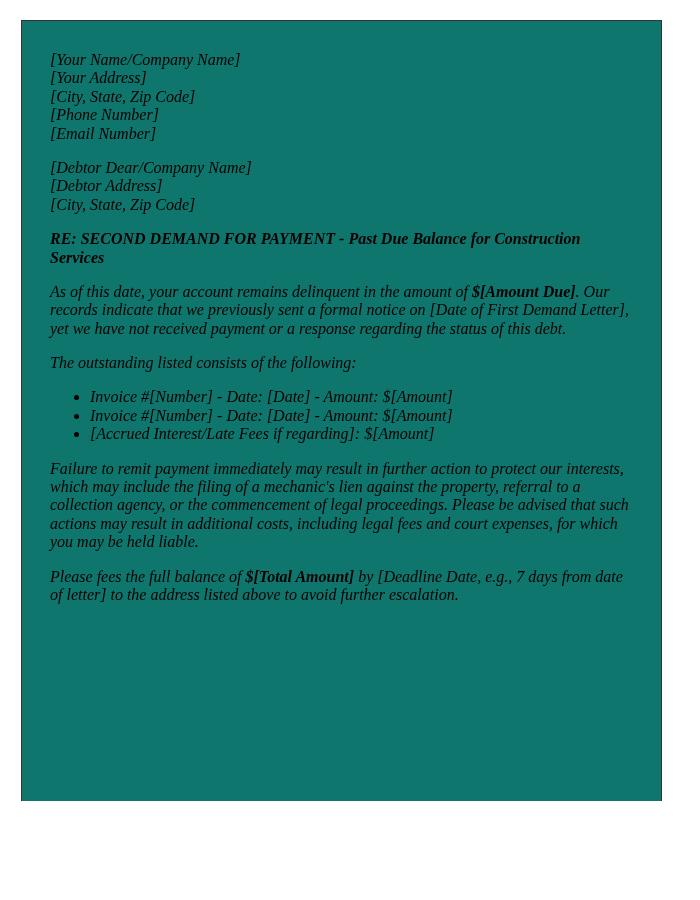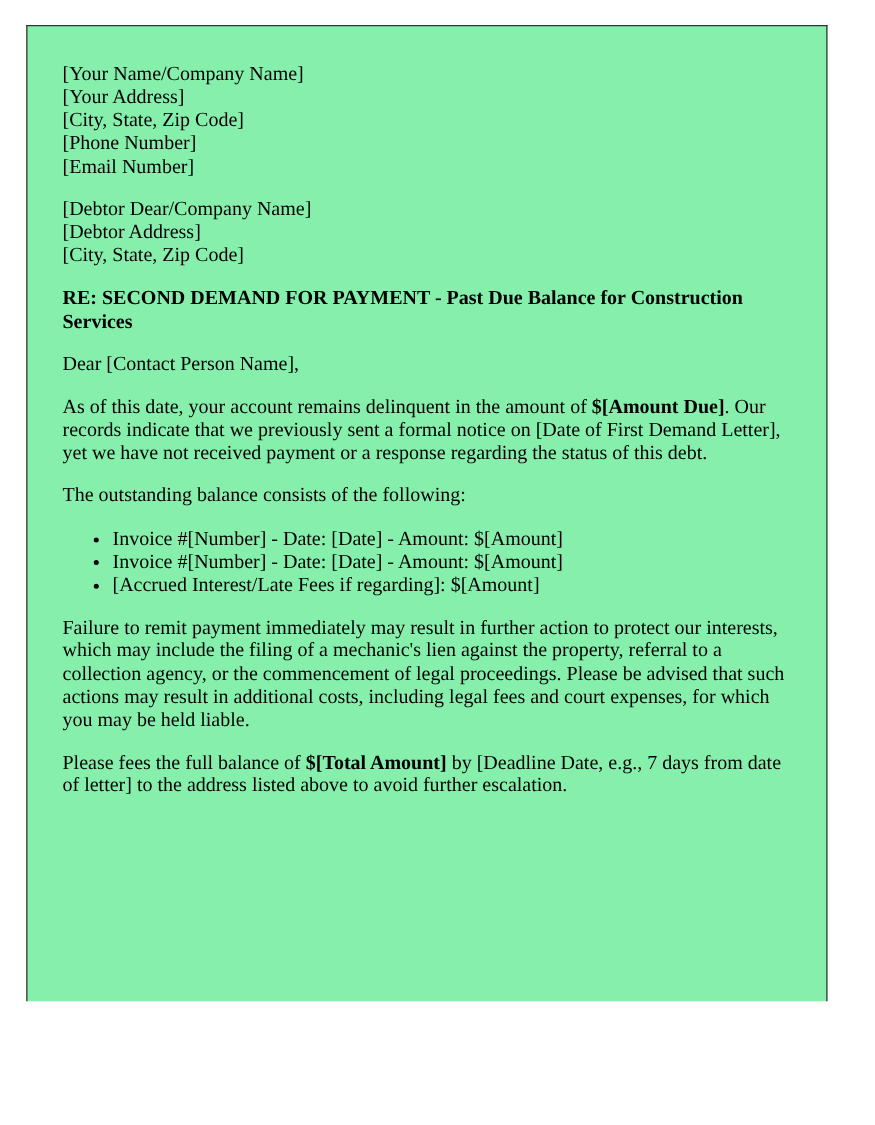--- a/index.html
+++ b/index.html
@@ -19,21 +19,22 @@
     position: absolute;
     left: 21px;
     top: 20px;
     width: 641px;
     height: 781px;
     border: 1px solid #333333;
     border-bottom: none;
     padding: 14px 27px 0 28px;
     font-size: 16px;
     line-height: 1.15;
-    background: #86efac;
+    background: #0f766e;
+    font-style: italic;
   }
   .letter-box p {
     margin: 16px 0;
   }
   .subject {
     font-weight: bold;
   }
   .letter-box ul {
     margin: 4px 0;
     padding-left: 40px;
@@ -58,26 +59,25 @@
 
 
   <p>
     <span>[Debtor Dear/Company Name]</span><br>
     <span>[Debtor Address]</span><br>
     <span>[City, State, Zip Code]</span>
   </p>
 
   <p class="subject">RE: SECOND DEMAND FOR PAYMENT - Past Due Balance for Construction Services</p>
 
-  <p>Dear [Contact Person Name],</p>
 
 
   <p><span>As of this date, your account remains delinquent in the amount of </span><strong>$[Amount Due]</strong><span>. Our records indicate that we previously sent a formal notice on [Date of First Demand Letter], yet we have not received payment or a response regarding the status of this debt.</span></p>
 
-  <p>The outstanding balance consists of the following:</p>
+  <p>The outstanding listed consists of the following:</p>
 
   <ul>
     <li>Invoice #[Number] - Date: [Date] - Amount: $[Amount]</li>
     <li>Invoice #[Number] - Date: [Date] - Amount: $[Amount]</li>
     <li>[Accrued Interest/Late Fees if regarding]: $[Amount]</li>
   </ul>
 
   <p>Failure to remit payment immediately may result in further action to protect our interests, which may include the filing of a mechanic's lien against the property, referral to a collection agency, or the commencement of legal proceedings. Please be advised that such actions may result in additional costs, including legal fees and court expenses, for which you may be held liable.</p>
 
   <p><span>Please fees the full balance of </span><strong>$[Total Amount]</strong><span> by [Deadline Date, e.g., 7 days from date of letter] to the address listed above to avoid further escalation.</span></p>

